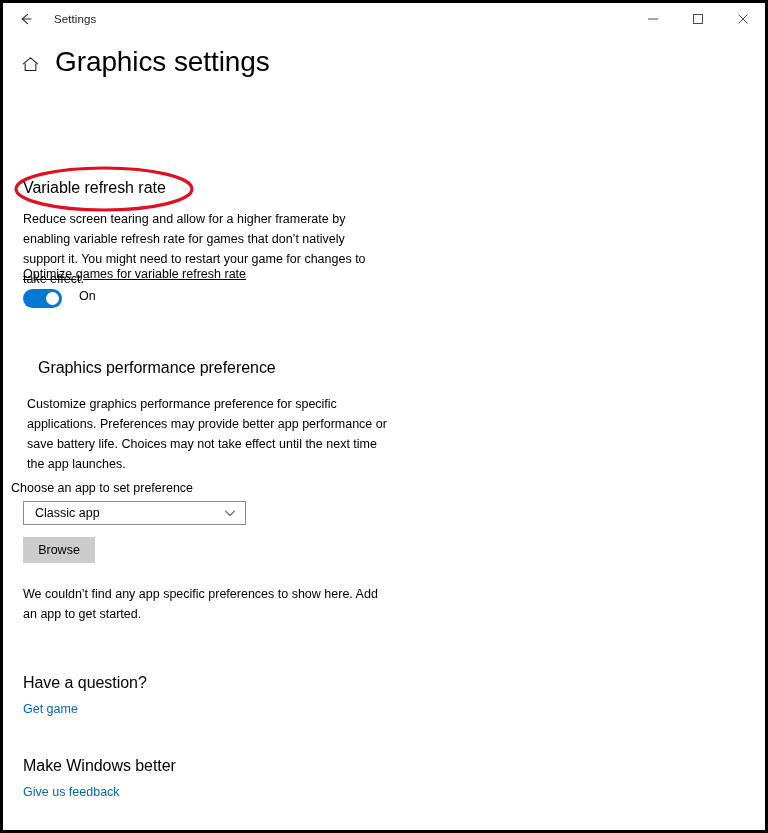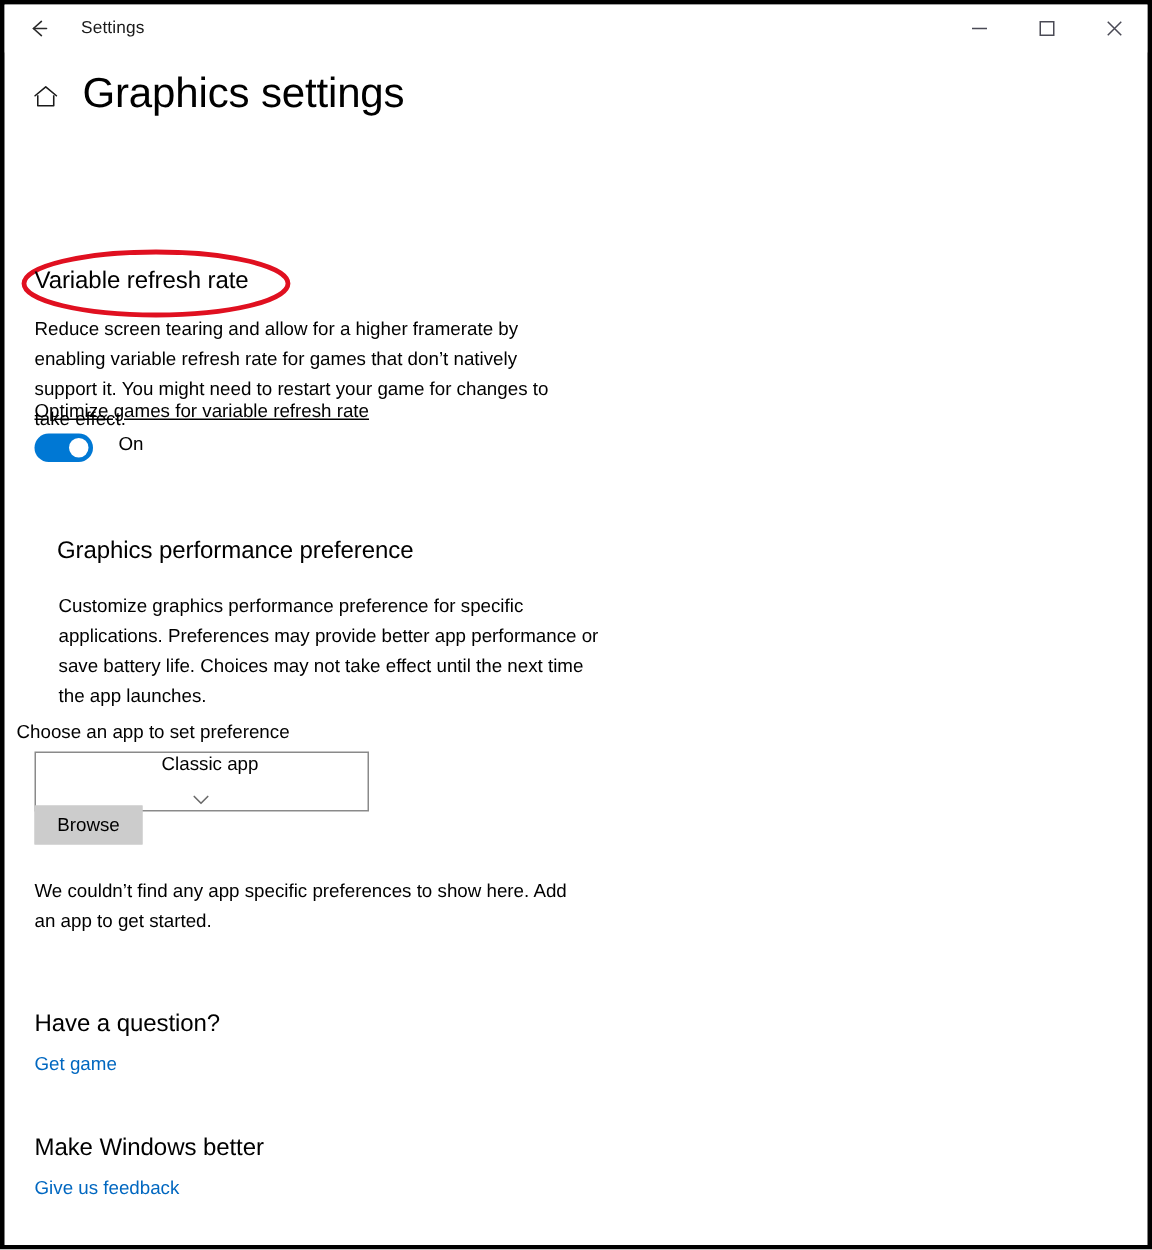--- a/index.html
+++ b/index.html
@@ -173,42 +173,41 @@
   }
 
   
   #gpp-heading {
     position: absolute;
     left: 35px;
     top: 180px;
   }
   .gpp-desc {
     position: absolute;
-    left: 36px;
+    left: 24px;
     top: 215px;
     width: 362px;
   }
   .choose-label {
     position: absolute;
     left: 8px;
     top: 302px;
   }
   .dropdown {
     position: absolute;
     left: 20px;
     top: 322px;
     width: 223px;
-    height: 40px;
+    height: 24px;
     box-sizing: border-box;
     border: 1px solid #8a8a8a;
     background: #ffffff;
     display: flex;
     align-items: center;
     cursor: default;
-    flex-direction: column;
   }
   .dropdown-value {
     font-size: 12.5px;
     color: #000000;
     padding-left: 11px;
     flex: 1;
   }
   .dropdown-chevron {
     width: 26px;
     display: flex;

